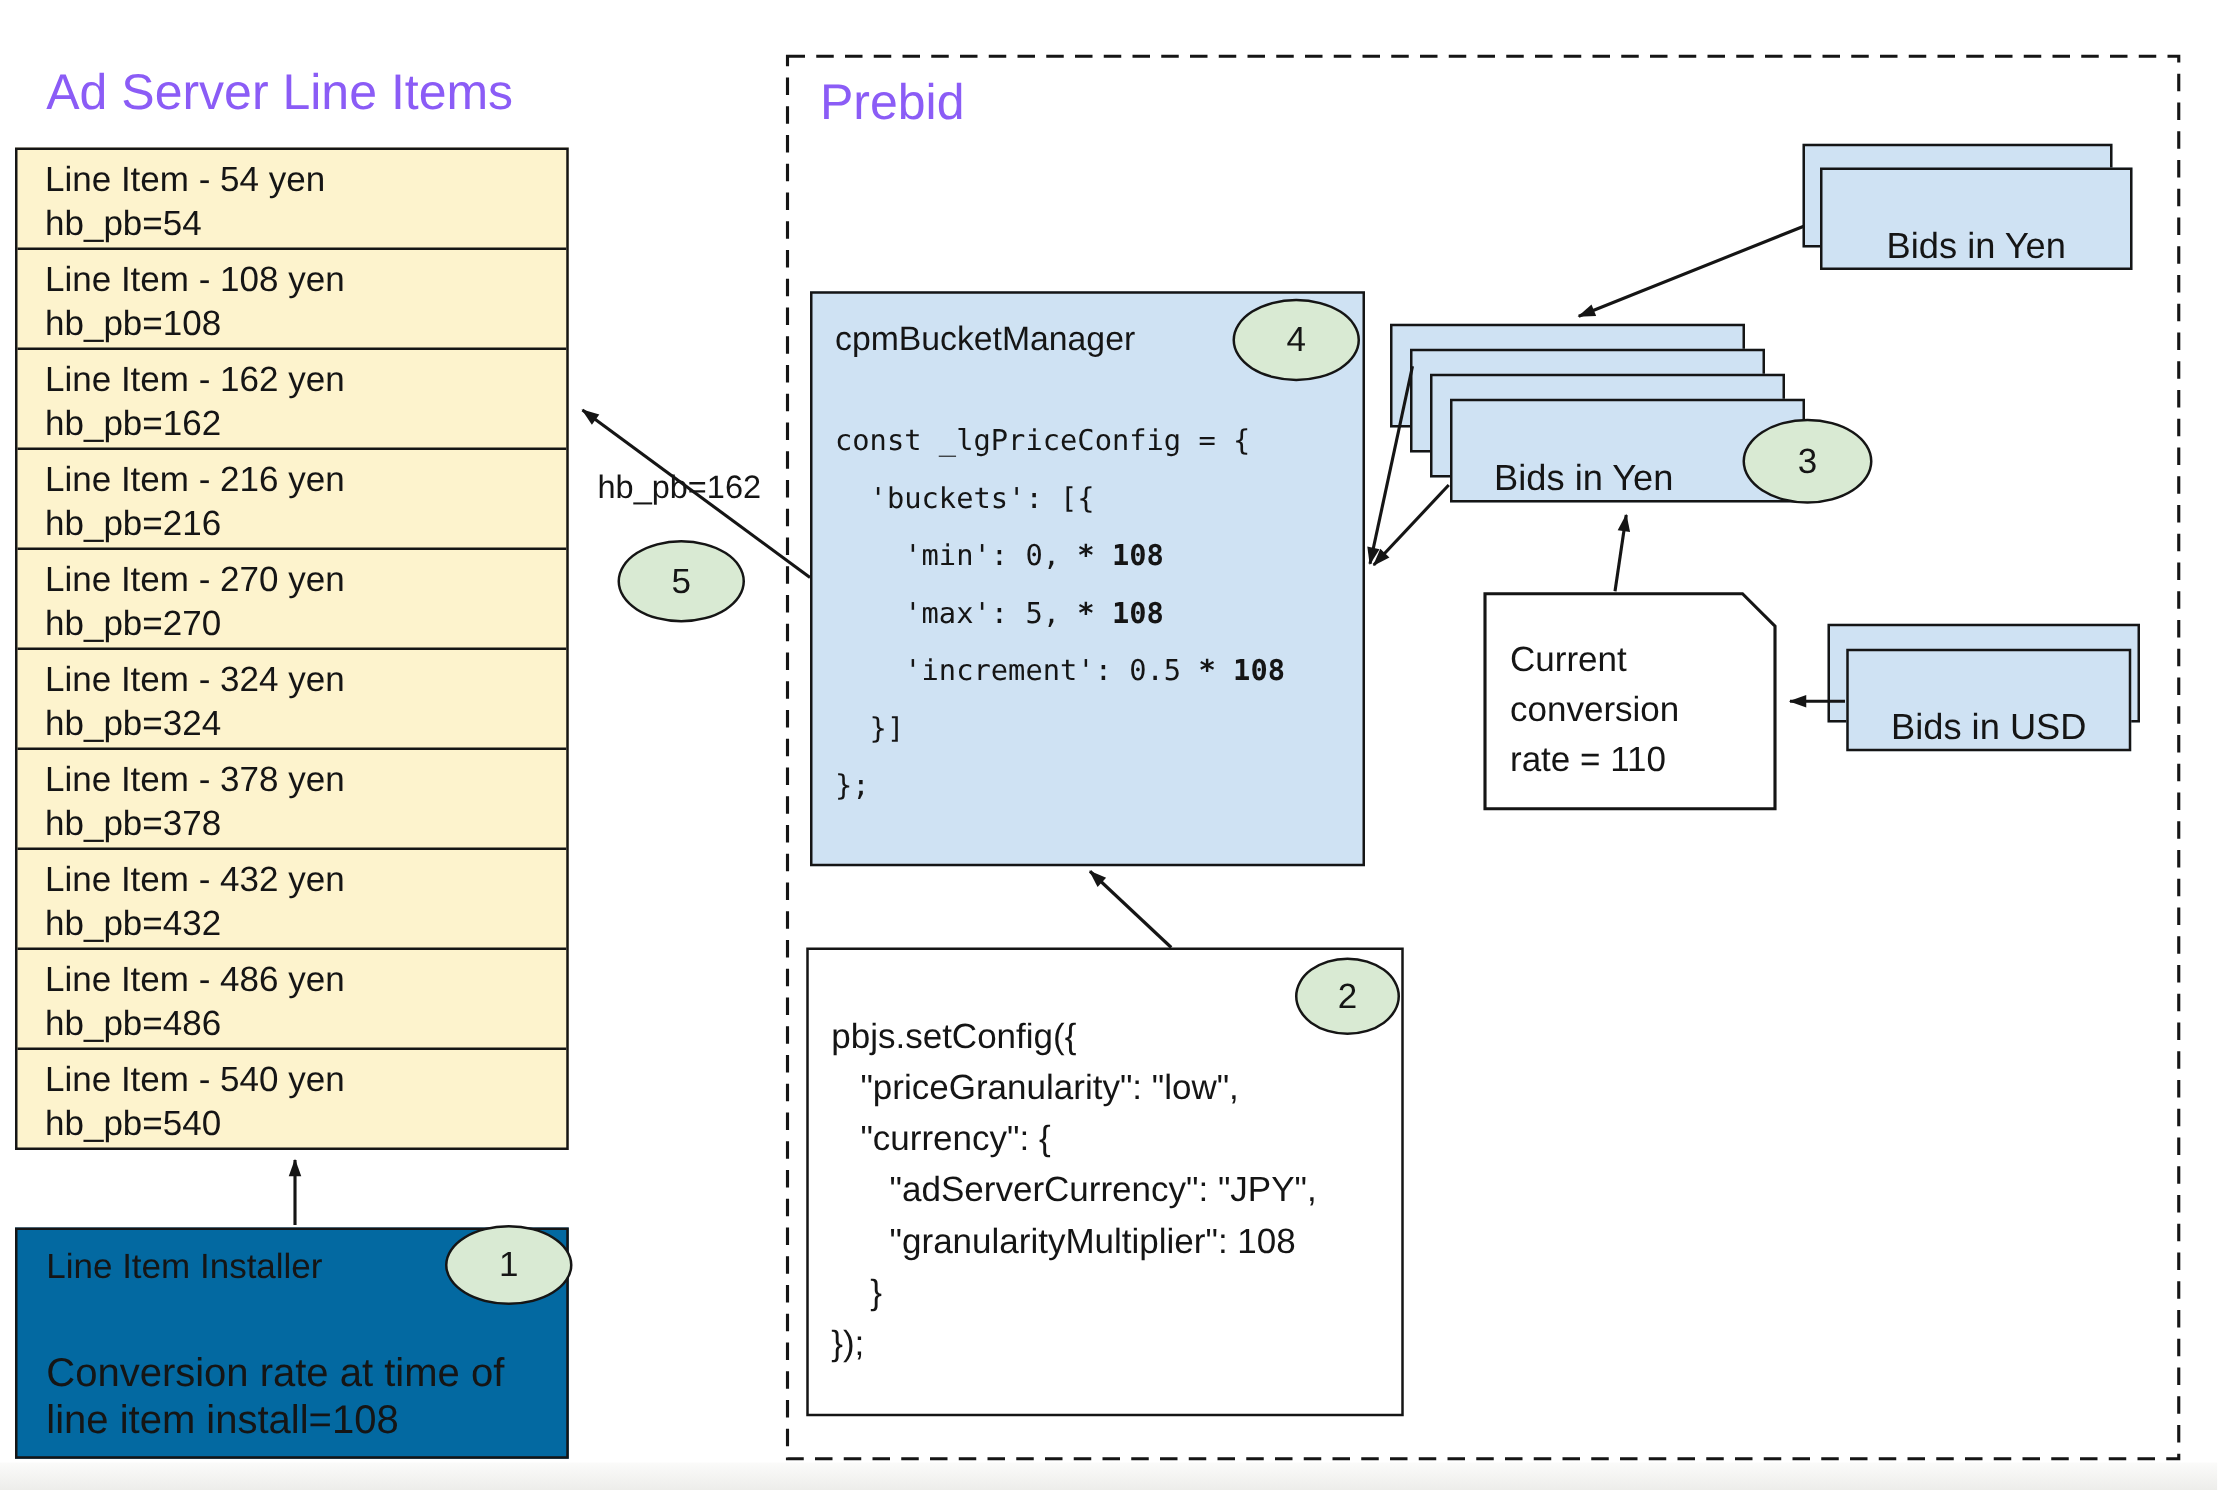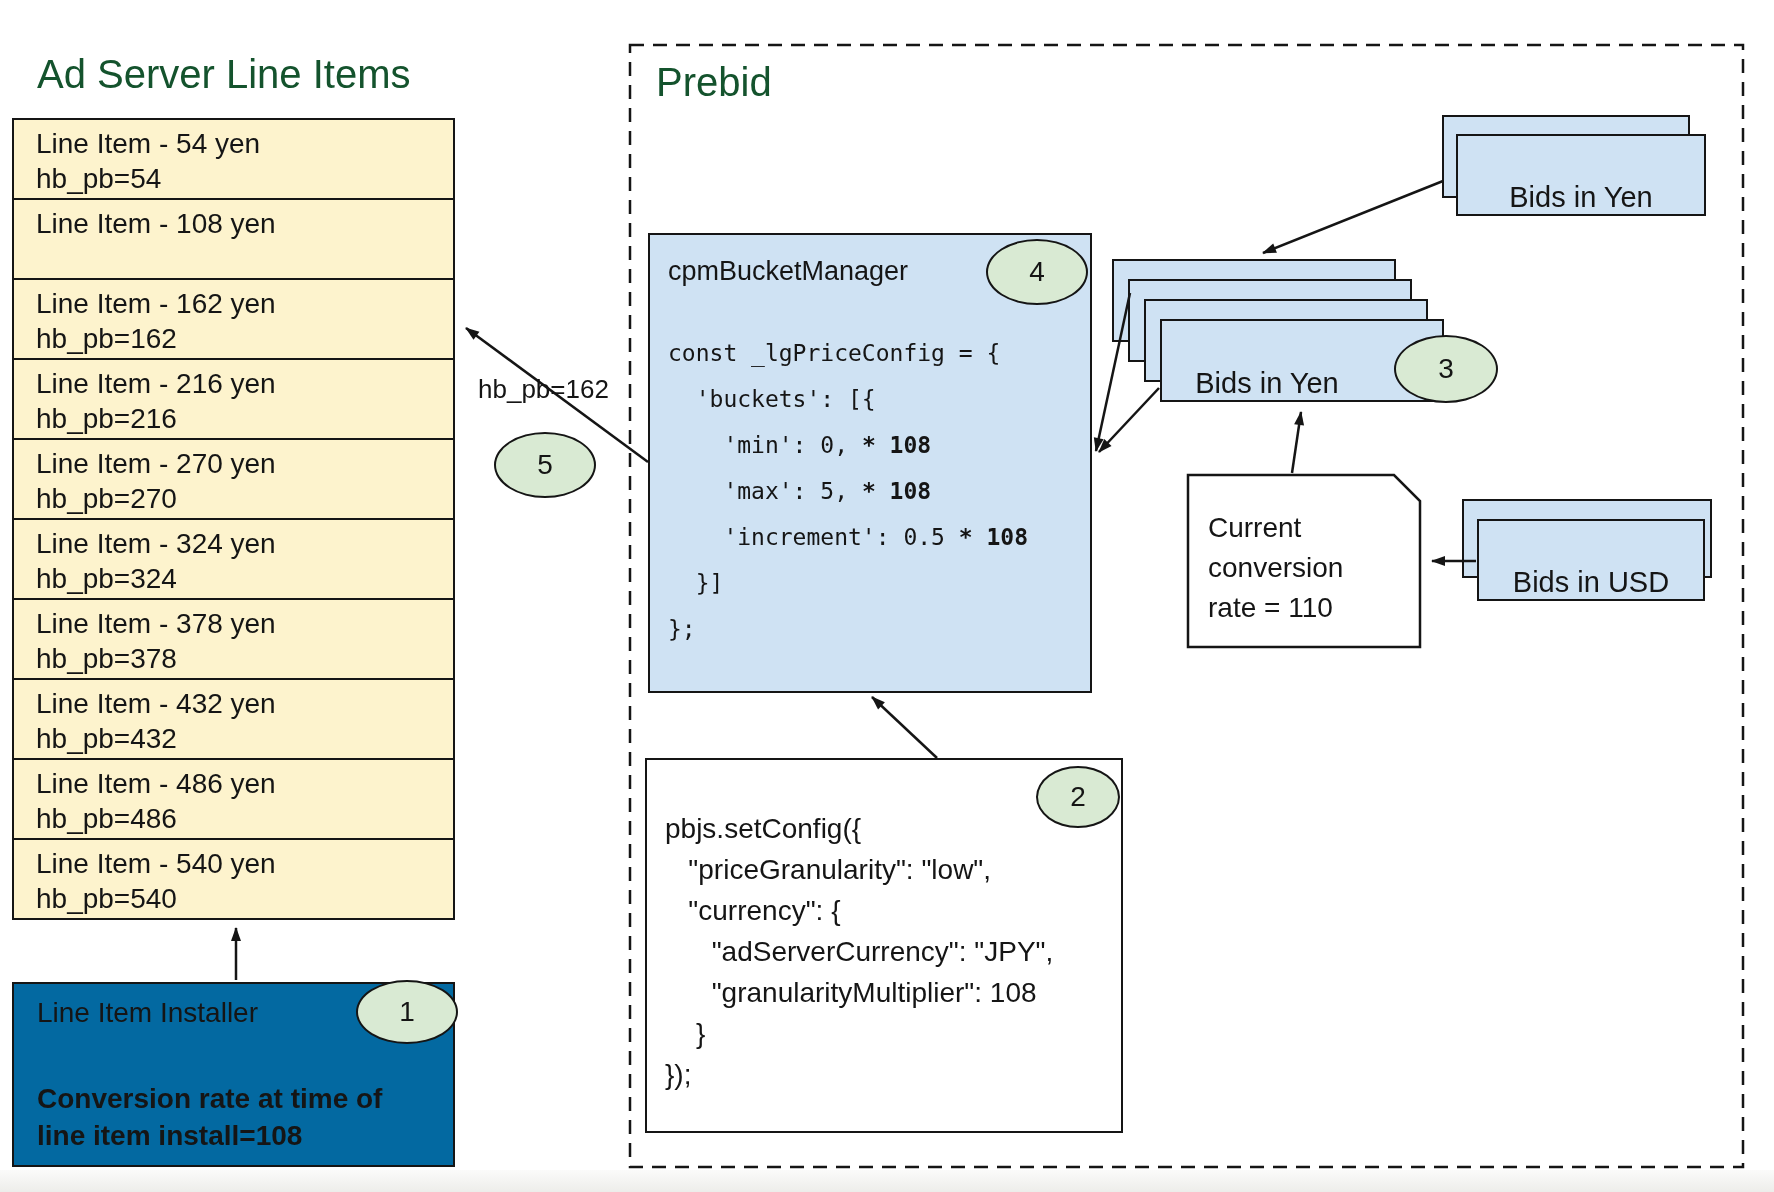--- a/index.html
+++ b/index.html
@@ -1,38 +1,38 @@
 <!DOCTYPE html>
 <html><head>
 <meta charset="utf-8">
 <style>
   html,body{margin:0;padding:0;background:#fff;}
   #canvas{
     position:relative;width:1774px;height:1192px;background:#ffffff;
     font-family:"Liberation Sans",sans-serif;color:#151515;overflow:hidden;
   }
   .abs{position:absolute;}
-  .big-title{font-size:40px;color:#14532d;white-space:nowrap;}
+  .big-title{font-size:40px;color:#8b5cf6;white-space:nowrap;}
   
   .li-table{
     left:12px;top:118px;width:443px;height:802px;
     background:#fdf3cd;border:2px solid #151515;box-sizing:border-box;
     display:flex;flex-direction:column;z-index:2;
   }
   .li-row{flex:1;border-bottom:2px solid #151515;box-sizing:border-box;
     padding:6px 0 0 22px;}
   .li-row:last-child{border-bottom:none;}
   .li-row div{font-size:28px;line-height:35px;white-space:nowrap;}
   
   .installer{
     left:12px;top:982px;width:443px;height:185px;
     background:#0369a1;border:2px solid #151515;box-sizing:border-box;z-index:2;
   }
   .installer .t{position:absolute;left:23px;top:13px;font-size:28px;white-space:nowrap;}
-  .installer .d{position:absolute;left:23px;top:96px;font-size:28px;line-height:37px;white-space:nowrap;font-weight:bold;}
+  .installer .d{position:absolute;left:23px;top:96px;font-size:32px;line-height:37px;white-space:nowrap;}
   
   .bluebox{
     left:648px;top:233px;width:444px;height:460px;
     background:#cfe2f3;border:2px solid #151515;box-sizing:border-box;z-index:2;
   }
   .bm-label{left:668px;top:256px;font-size:27px;z-index:3;}
   .bm-code{left:668px;top:330px;z-index:3;font-family:"DejaVu Sans Mono",monospace;
     font-size:23px;line-height:46px;}
   .bm-code .cl{white-space:pre;}
   .bm-code .b{font-weight:700;}
@@ -66,20 +66,21 @@
 
   <div class="abs big-title ad-title">Ad Server Line Items</div>
 
   <div class="li-table" style="position:absolute;">
     <div class="li-row">
       <div>Line Item - 54 yen</div>
       <div>hb_pb=54</div>
     </div>
     <div class="li-row">
       <div>Line Item - 108 yen</div>
+      <div>hb_pb=108</div>
     </div>
     <div class="li-row">
       <div>Line Item - 162 yen</div>
       <div>hb_pb=162</div>
     </div>
     <div class="li-row">
       <div>Line Item - 216 yen</div>
       <div>hb_pb=216</div>
     </div>
     <div class="li-row">

